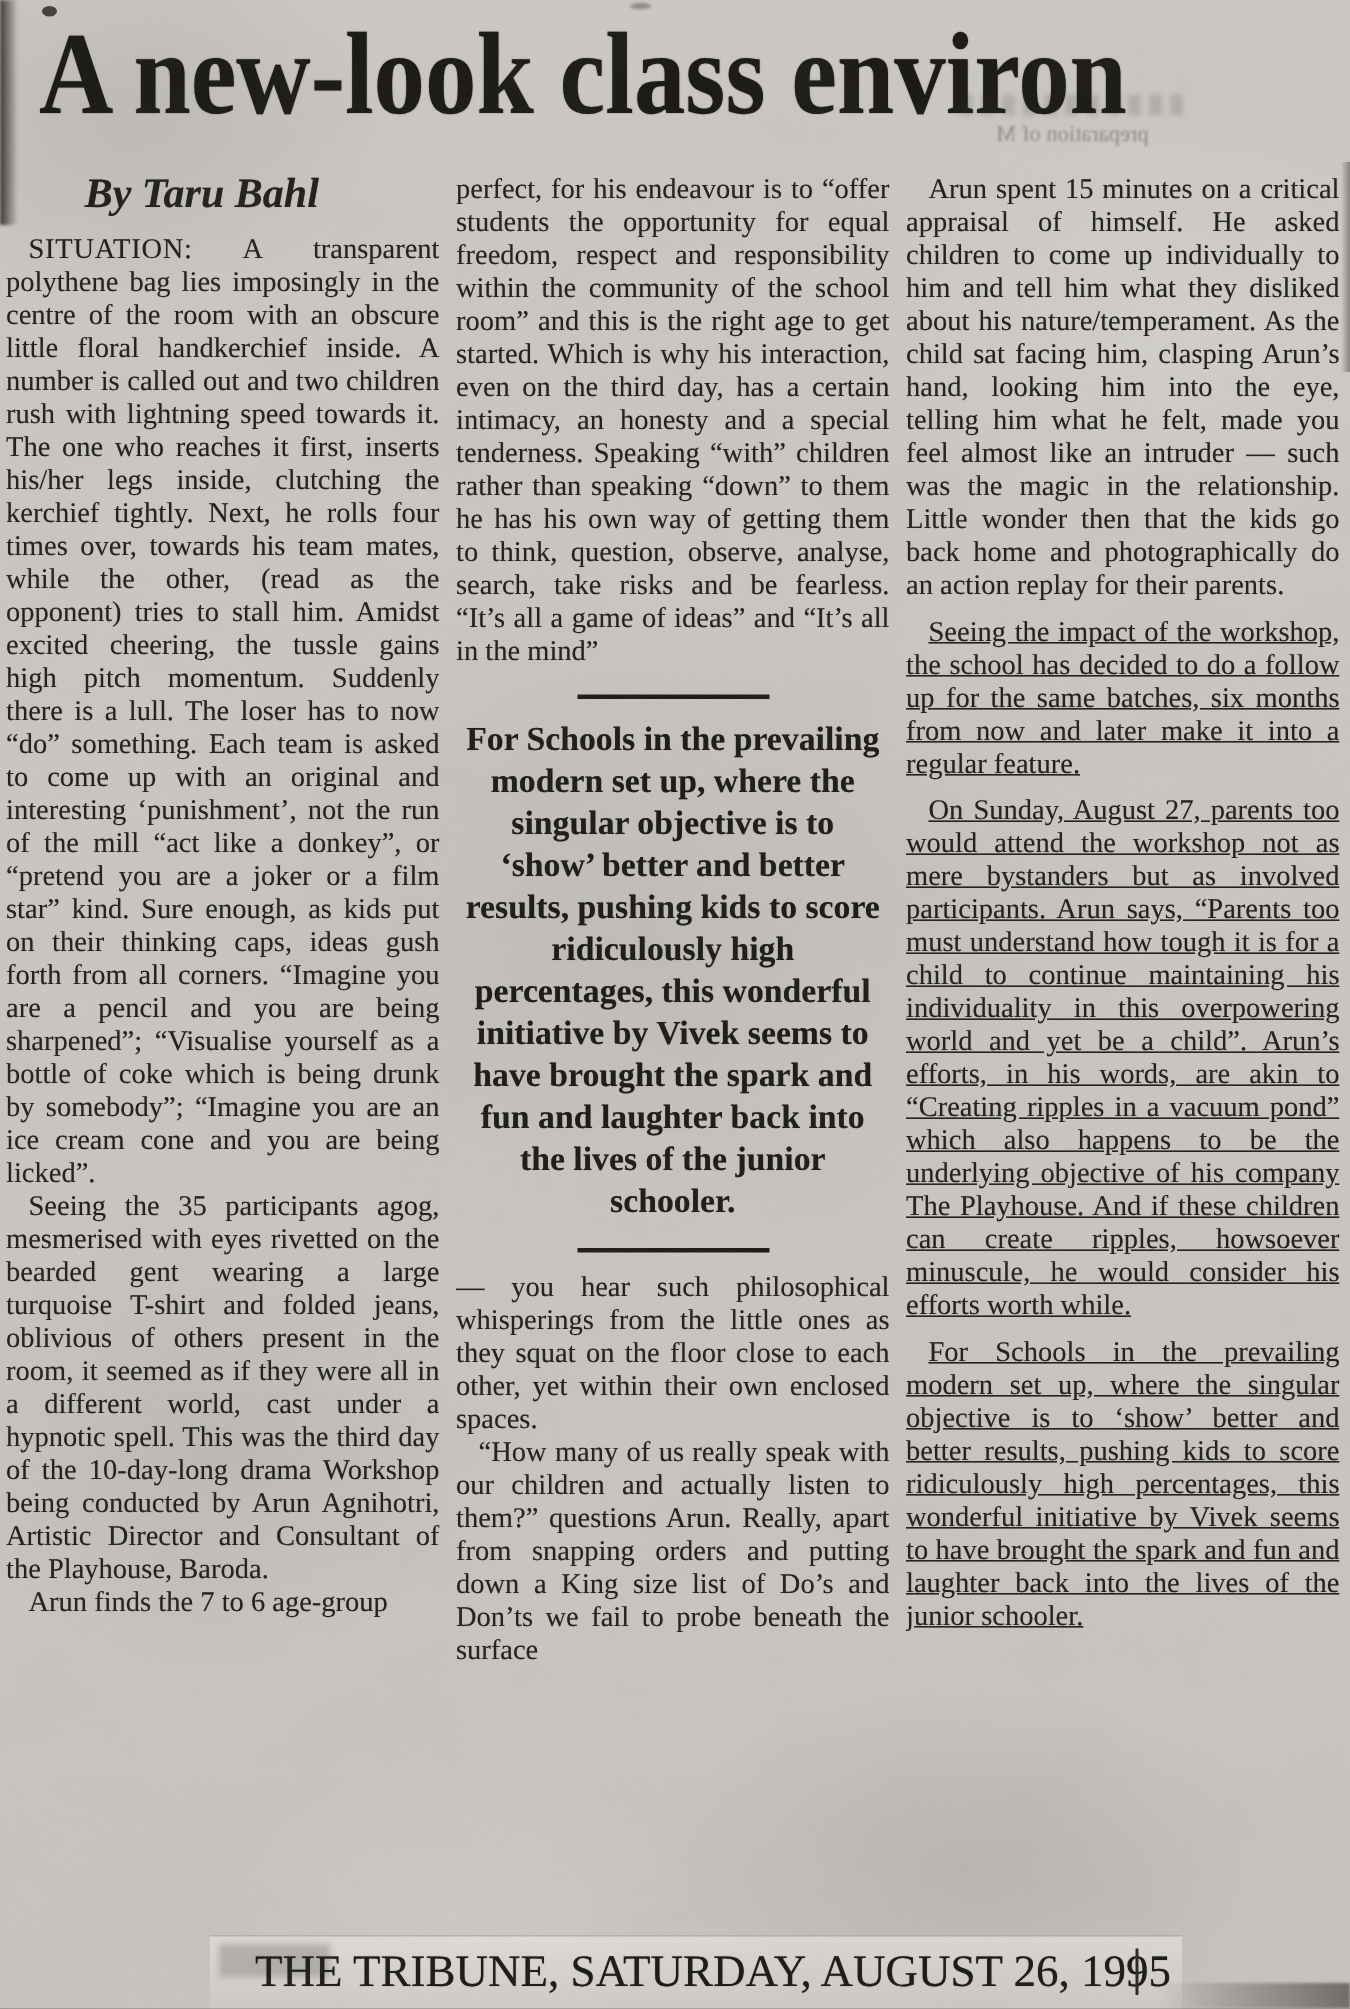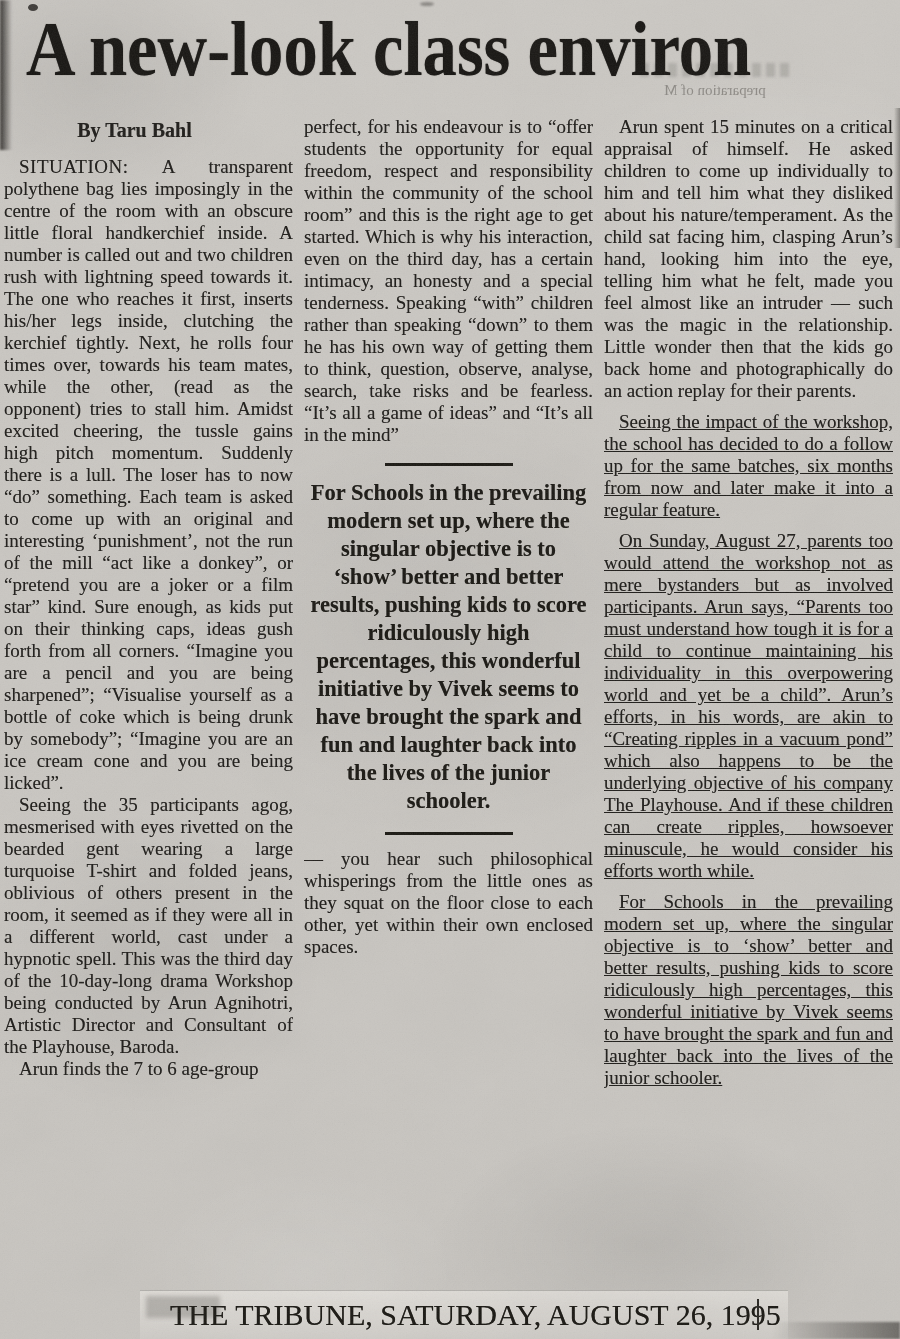--- a/index.html
+++ b/index.html
@@ -56,22 +56,22 @@
   .columns{
     position:absolute;z-index:3;left:4px;top:116px;width:890px;height:1168px;
     display:flex;gap:11px;
   }
   .col{width:289px;height:100%;overflow:hidden;
     font-size:19px;line-height:22px;text-align:justify;
     text-shadow:0 0 .5px rgba(27,25,22,.45);}
   .col p{margin:0;text-indent:15px;}
   .col p.no-indent{text-indent:0;}
   .col3 p + p{margin-top:9px;text-decoration:underline;}
-  .byline{font-weight:bold;font-size:20px;text-align:center;text-indent:0;
-    margin:2px 28px 14px 0;line-height:24px;}
+  .byline{font-weight:bold;font-size:28px;text-align:center;text-indent:0;
+    margin:2px 28px 14px 0;line-height:24px;font-style:italic;}
   .lead{font-weight:normal;letter-spacing:.5px;}
   .rule{width:128px;height:3px;background:#17150f;border:0;margin:17px auto 13px;}
   .pull-quote{
     font-weight:bold;font-size:22.5px;line-height:28px;
     text-align:center;text-indent:0 !important;
     margin:0;padding:0 4px;color:#16140f;
   }
   
   .footer-band{
     position:absolute;z-index:3;left:140px;top:1290px;width:648px;height:49px;
@@ -112,20 +112,21 @@
       <p>Seeing the 35 participants agog, mesmerised with eyes rivetted on the bearded gent wearing a large turquoise T-shirt and folded jeans, oblivious of others present in the room, it seemed as if they were all in a different world, cast under a hypnotic spell. This was the third day of the 10-day-long drama Workshop being conducted by Arun Agnihotri, Artistic Director and Consultant of the Playhouse, Baroda.</p>
       <p>Arun finds the 7 to 6 age-group</p>
     </div>
 
     <div class="col col2">
       <p class="no-indent">perfect, for his endeavour is to “offer students the opportunity for equal freedom, respect and responsibility within the community of the school room” and this is the right age to get started. Which is why his interaction, even on the third day, has a certain intimacy, an honesty and a special tenderness. Speaking “with” children rather than speaking “down” to them he has his own way of getting them to think, question, observe, analyse, search, take risks and be fearless. “It’s all a game of ideas” and “It’s all in the mind”</p>
       <hr class="rule">
       <p class="pull-quote">For Schools in the prevailing modern set up, where the singular objective is to ‘show’ better and better results, pushing kids to score ridiculously high percentages, this wonderful initiative by Vivek seems to have brought the spark and fun and laughter back into the lives of the junior schooler.</p>
       <hr class="rule">
       <p class="no-indent">— you hear such philosophical whisperings from the little ones as they squat on the floor close to each other, yet within their own enclosed spaces.</p>
+      <p>“How many of us really speak with our children and actually listen to them?” questions Arun. Really, apart from snapping orders and putting down a King size list of Do’s and Don’ts we fail to probe beneath the surface</p>
     </div>
 
     <div class="col col3">
       <p>Arun spent 15 minutes on a critical appraisal of himself. He asked children to come up individually to him and tell him what they disliked about his nature/temperament. As the child sat facing him, clasping Arun’s hand, looking him into the eye, telling him what he felt, made you feel almost like an intruder — such was the magic in the relationship. Little wonder then that the kids go back home and photographically do an action replay for their parents.</p>
       <p>Seeing the impact of the workshop, the school has decided to do a follow up for the same batches, six months from now and later make it into a regular feature.</p>
       <p>On Sunday, August 27, parents too would attend the workshop not as mere bystanders but as involved participants. Arun says, “Parents too must understand how tough it is for a child to continue maintaining his individuality in this overpowering world and yet be a child”. Arun’s efforts, in his words, are akin to “Creating ripples in a vacuum pond” which also happens to be the underlying objective of his company The Playhouse. And if these children can create ripples, howsoever minuscule, he would consider his efforts worth while.</p>
       <p>For Schools in the prevailing modern set up, where the singular objective is to ‘show’ better and better results, pushing kids to score ridiculously high percentages, this wonderful initiative by Vivek seems to have brought the spark and fun and laughter back into the lives of the junior schooler.</p>
     </div>
 
   </div>

